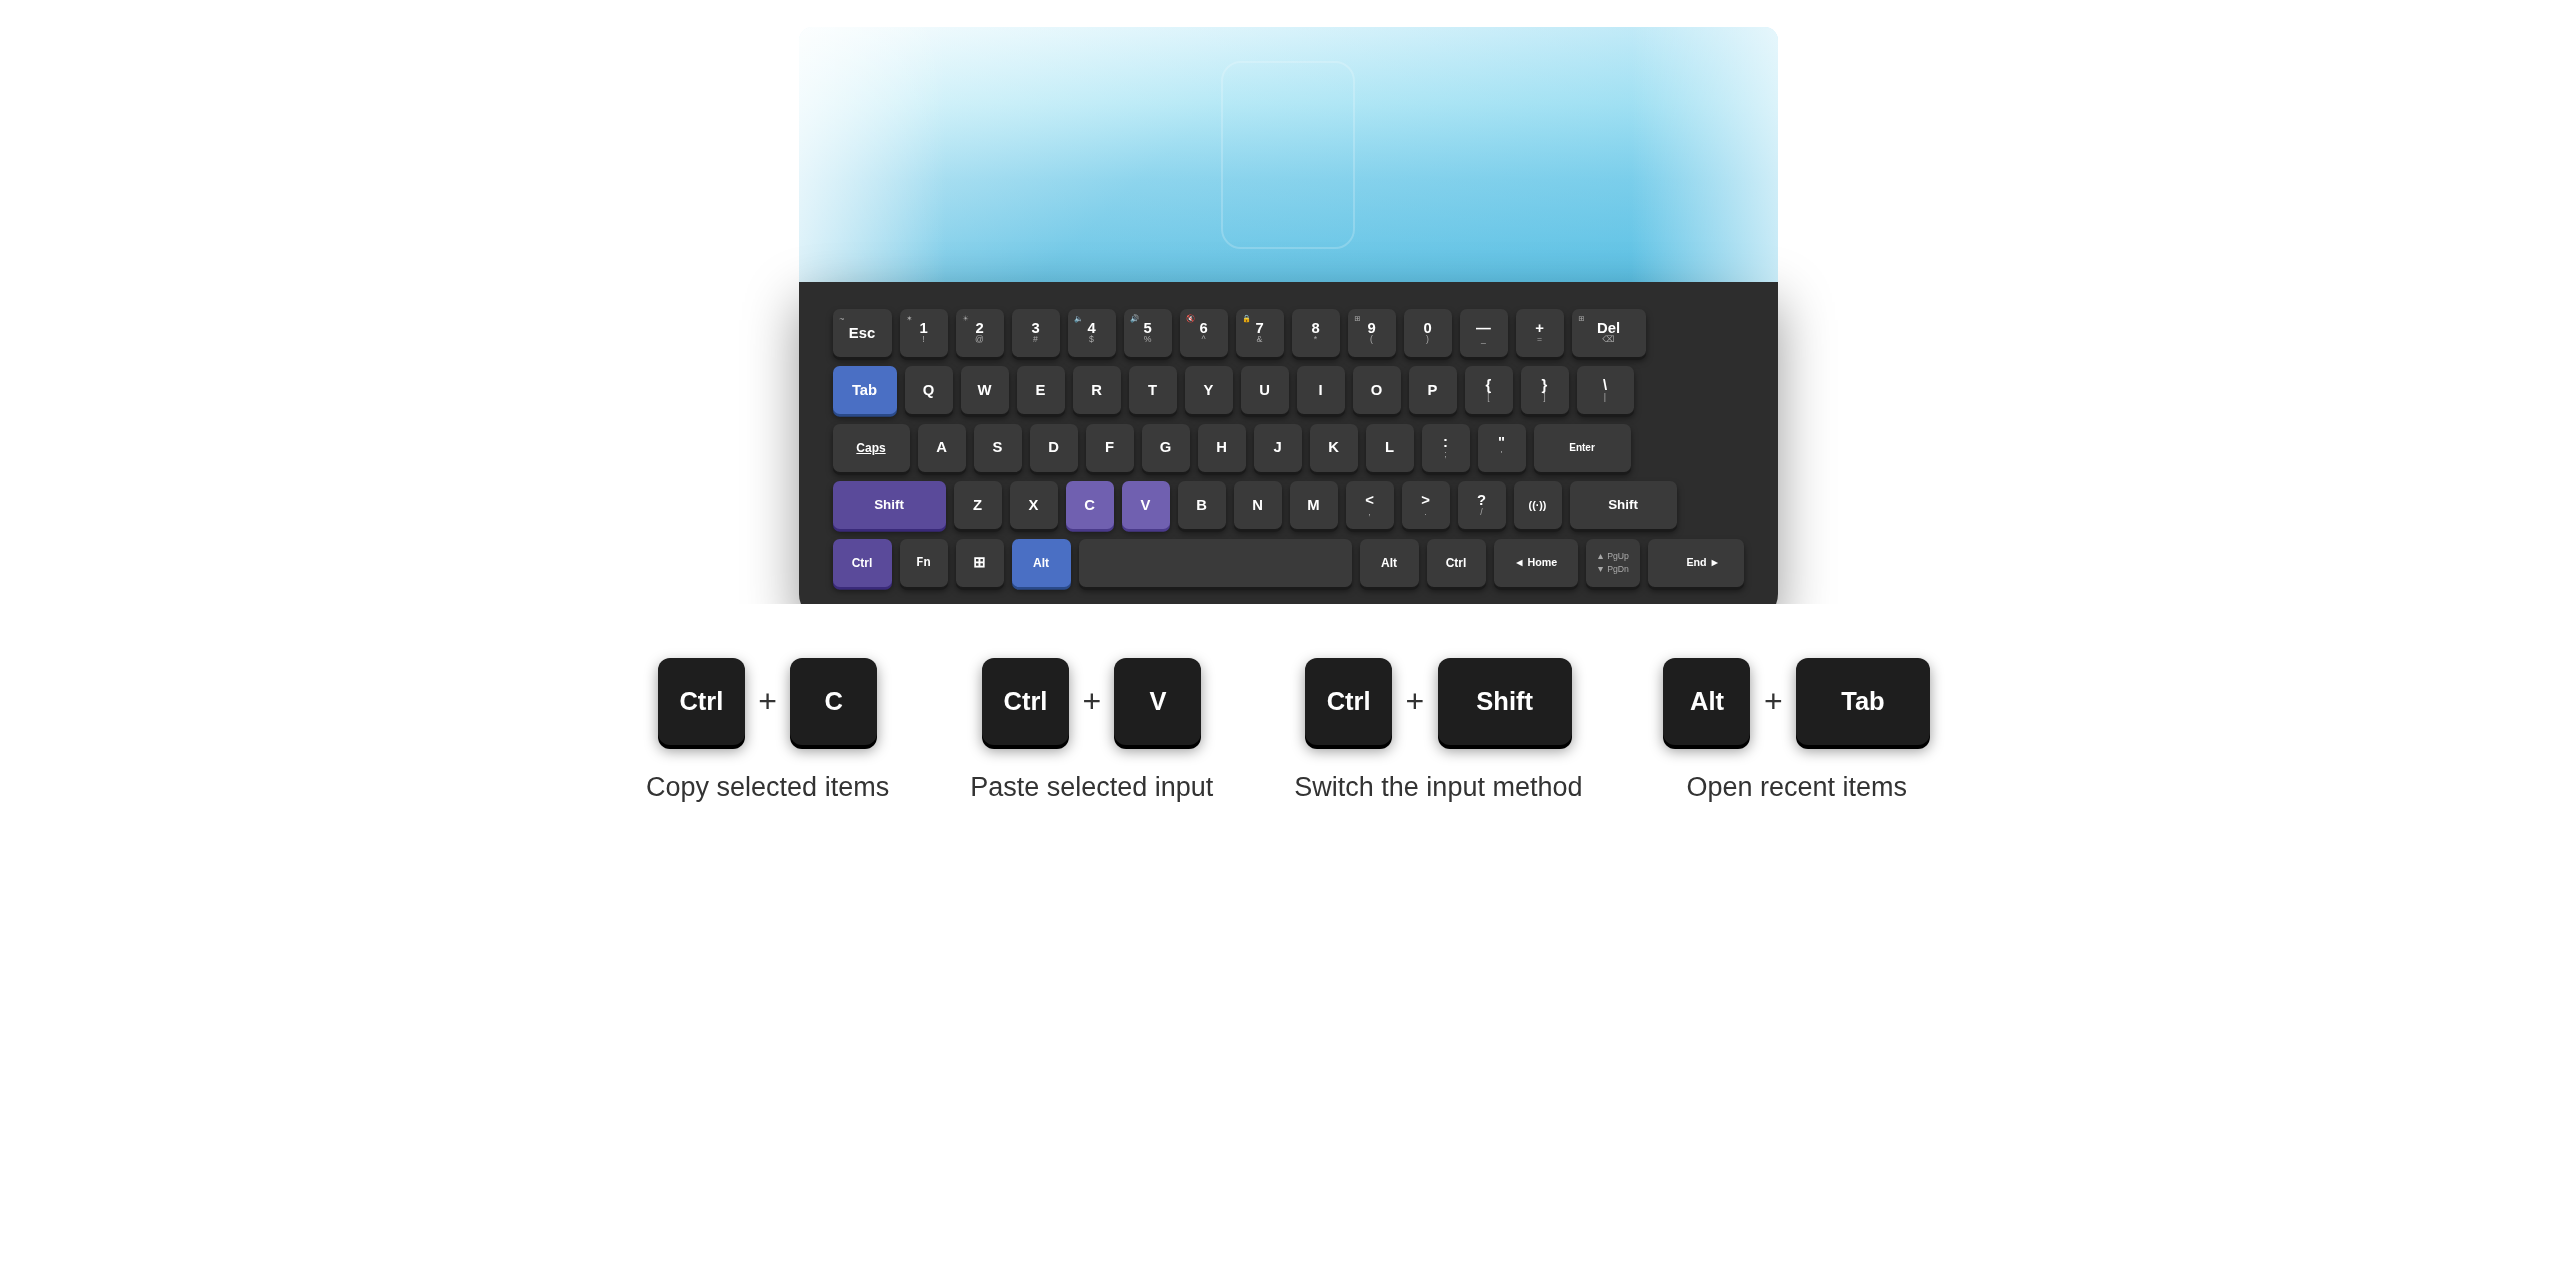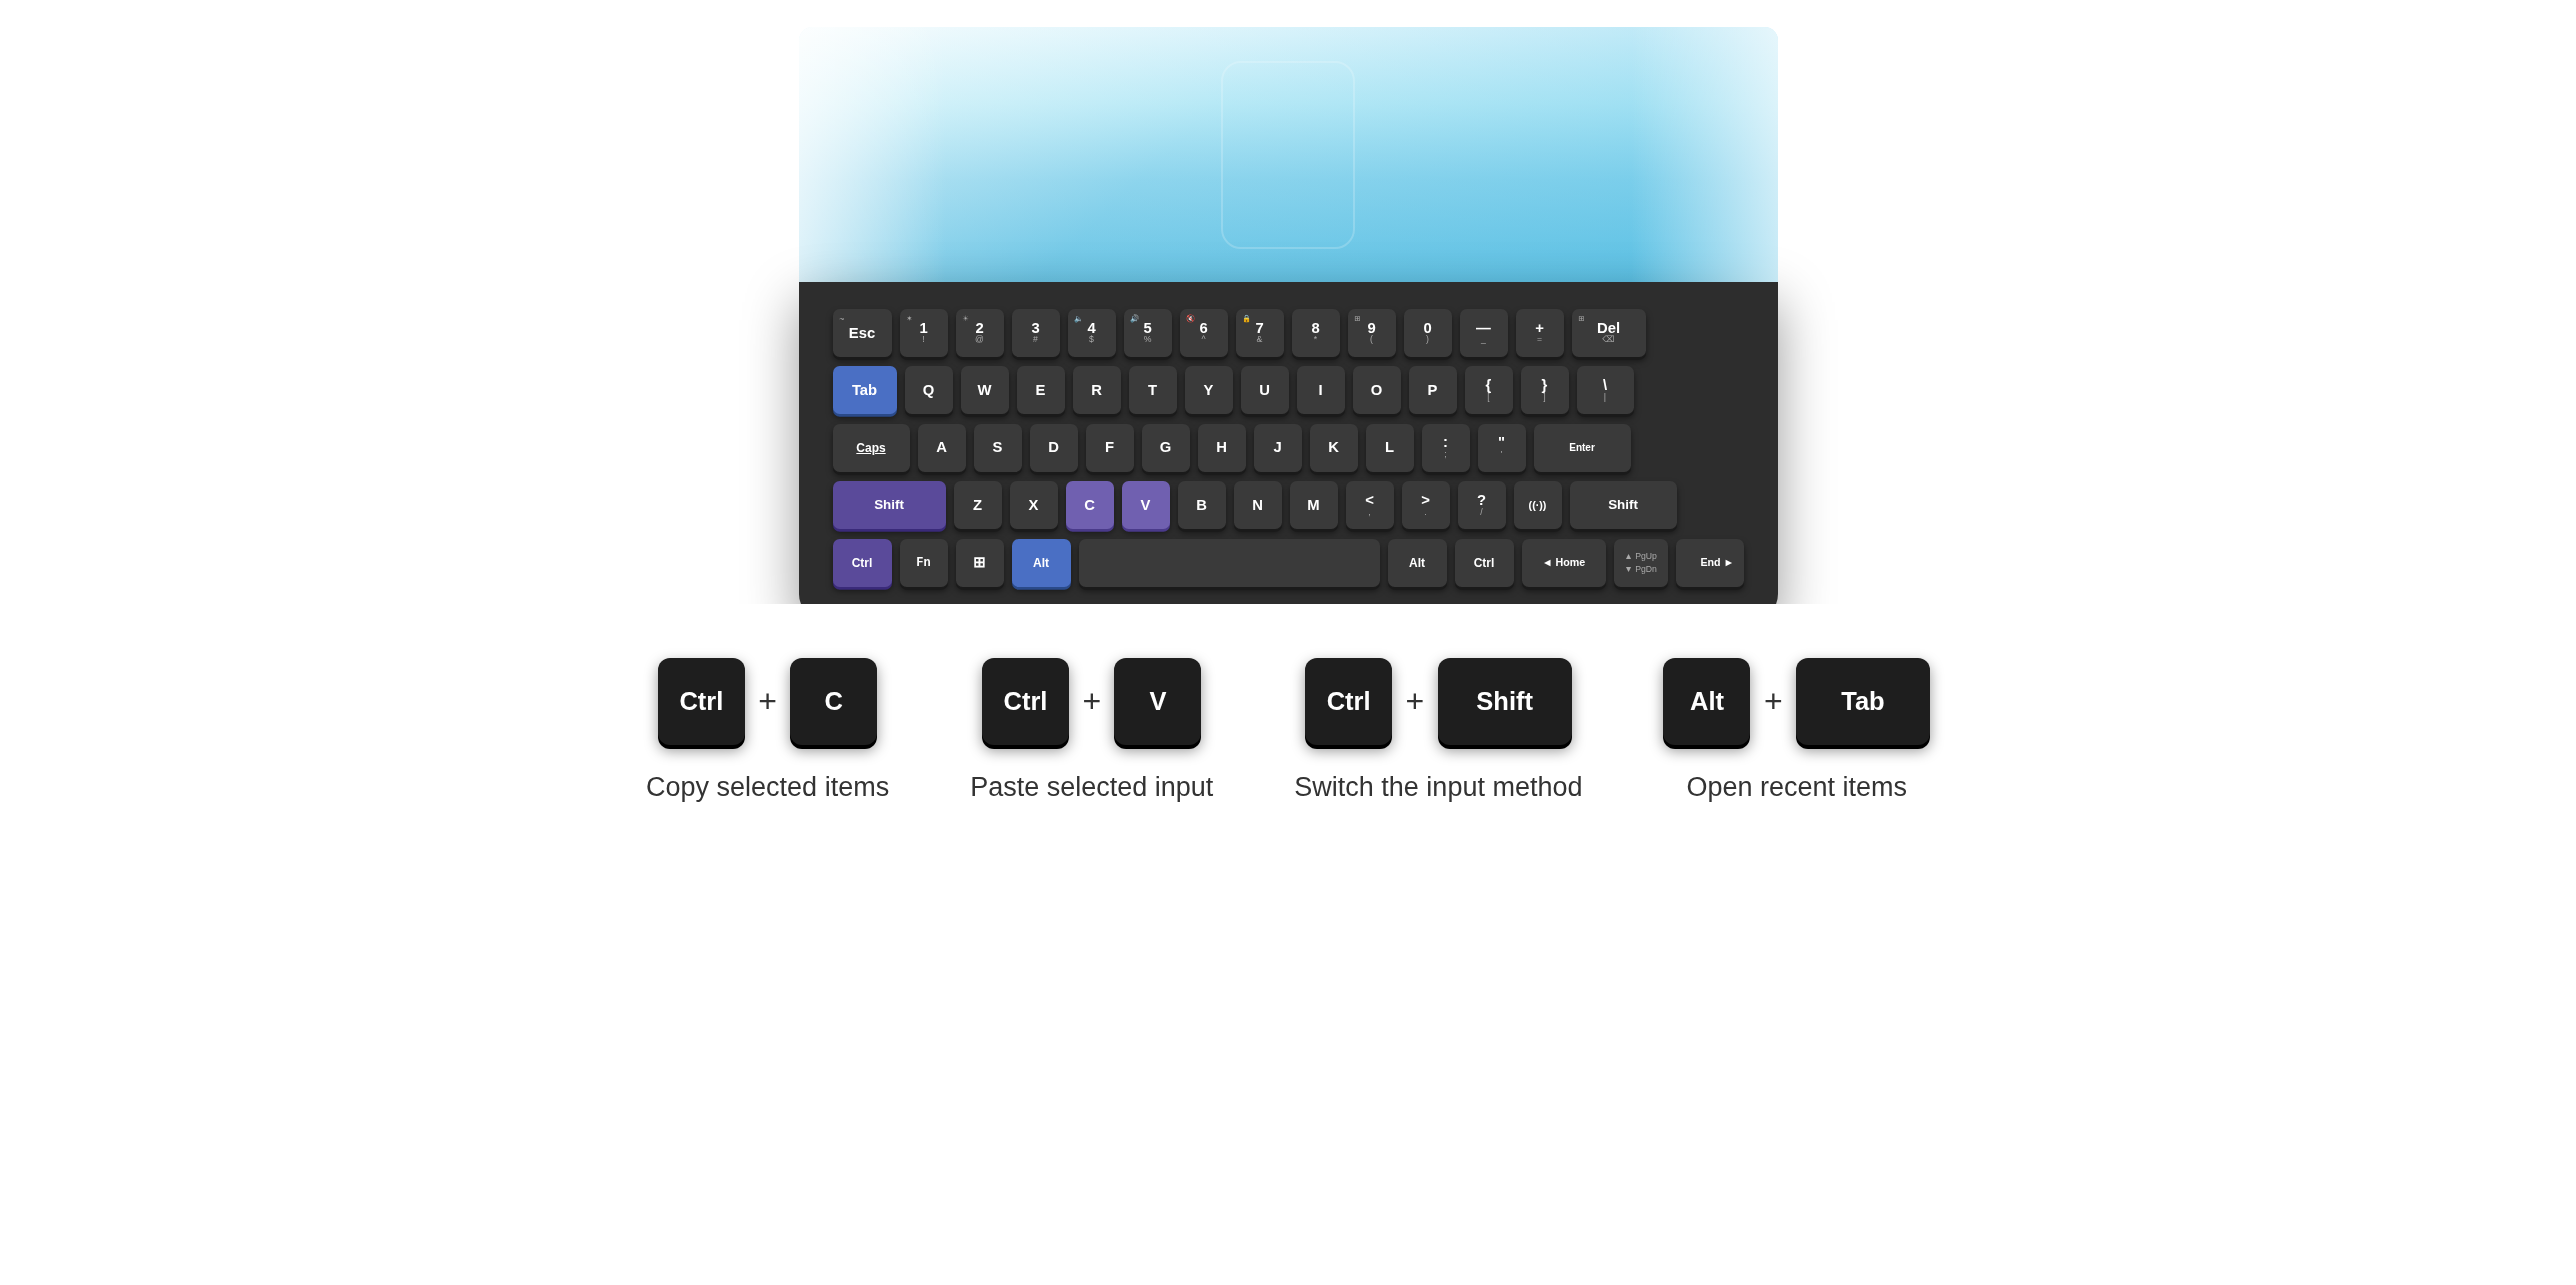--- a/index.html
+++ b/index.html
@@ -226,21 +226,21 @@
     .row4-shift-l { width: 113px; }
     .row4-shift-r { width: 107px; }
 
     .row5-ctrl { width: 59px; }
     .row5-fn { width: 48px; }
     .row5-win { width: 48px; }
     .row5-alt-l { width: 59px; }
     .row5-alt-r { width: 59px; }
     .row5-ctrl-r { width: 59px; }
     .row5-home { width: 84px; }
-    .row5-end { width: 68px; padding-left: 21px; }
+    .row5-end { width: 96px; padding-left: 21px; }
   </style>
 </head>
 <body>
 
 <div class="tablet-section">
   <div class="tablet-wrapper">
 
     <div class="tablet-screen">
       <div class="tablet-right-glow"></div>
 

